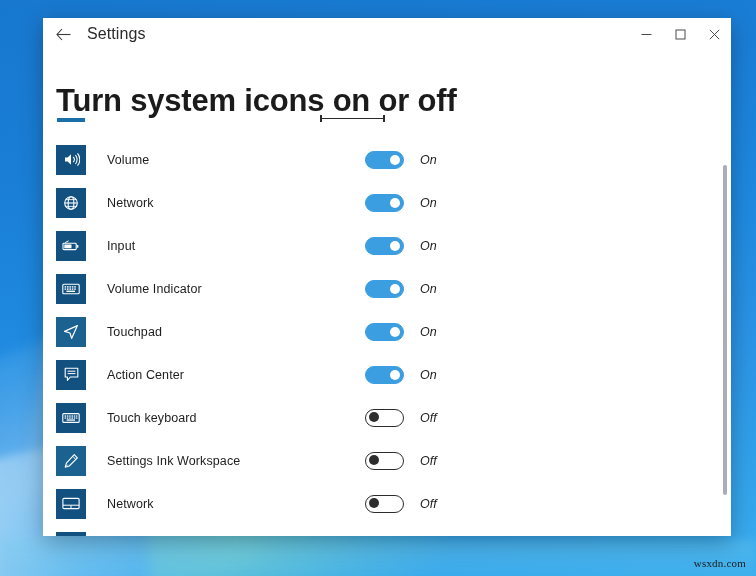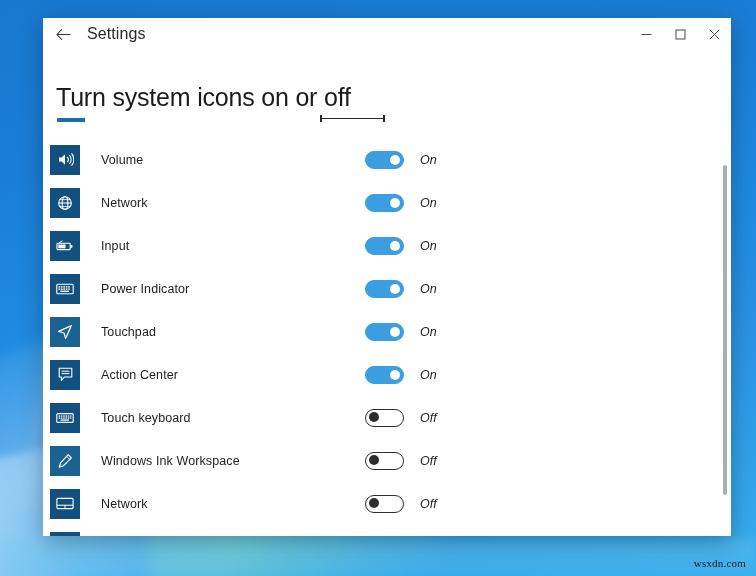--- a/index.html
+++ b/index.html
@@ -124,22 +124,22 @@
   
   .page {
     position: relative;
     padding: 0;
     height: 486px;
   }
   .page-heading {
     position: absolute;
     left: 13px;
     top: 33px;
-    font-size: 25px;
-    font-weight: 400;
+    font-size: 31px;
+    font-weight: 700;
     color: #1b1b1b;
     letter-spacing: -0.2px;
   }
   .heading-accent {
     position: absolute;
     left: 14px;
     top: 68px;
     width: 28px;
     height: 4px;
     background: #1b6fa8;
@@ -170,21 +170,21 @@
     left: 0;
     top: 88px;
     right: 0;
     bottom: 0;
   }
   .row {
     position: relative;
     height: 43px;
     display: flex;
     align-items: center;
-    padding-left: 7px;
+    padding-left: 13px;
   }
   .tile {
     width: 30px;
     height: 30px;
     background: #11507f;
     display: flex;
     align-items: center;
     justify-content: center;
     flex: 0 0 auto;
   }
@@ -395,21 +395,21 @@
                   <rect x="2.6" y="5.4" width="1.6" height="1.4"></rect>
                   <rect x="5" y="5.4" width="1.6" height="1.4"></rect>
                   <rect x="7.4" y="5.4" width="1.6" height="1.4"></rect>
                   <rect x="9.8" y="5.4" width="1.6" height="1.4"></rect>
                   <rect x="12.2" y="5.4" width="1.6" height="1.4"></rect>
                   <rect x="4.4" y="7.6" width="8.6" height="1.4"></rect>
                 </g>
               </svg>
             </span>
           </div>
-          <div class="row-label">Power Indicator</div>
+          <div class="row-label">Volume Indicator</div>
           <div class="row-control">
             <div class="toggle on">
                 <span class="knob"></span>
               </div>
             <div class="toggle-state">On</div>
           </div>
         </div>
 
         <div class="row">
           <div class="tile flat">
@@ -481,21 +481,21 @@
         <div class="row">
           <div class="tile flat">
             <span>
               <svg width="16" height="16" viewBox="0 0 16 16" fill="none">
                 <path d="M11.2 1.6 L14.4 4.8 L6.2 13 L2.2 14.2 L3.4 10.2 Z" stroke="#ffffff" stroke-width="1.1" fill="none" stroke-linejoin="round"></path>
                 <path d="M9.6 3.2 L12.8 6.4" stroke="#ffffff" stroke-width="1"></path>
                 <path d="M2.4 14 L4.8 11.6" stroke="#ffffff" stroke-width="0.9"></path>
               </svg>
             </span>
           </div>
-          <div class="row-label">Windows Ink Workspace</div>
+          <div class="row-label">Settings Ink Workspace</div>
           <div class="row-control">
             <div class="toggle off">
                 <span class="knob"></span>
               </div>
             <div class="toggle-state">Off</div>
           </div>
         </div>
 
         <div class="row">
           <div class="tile">

